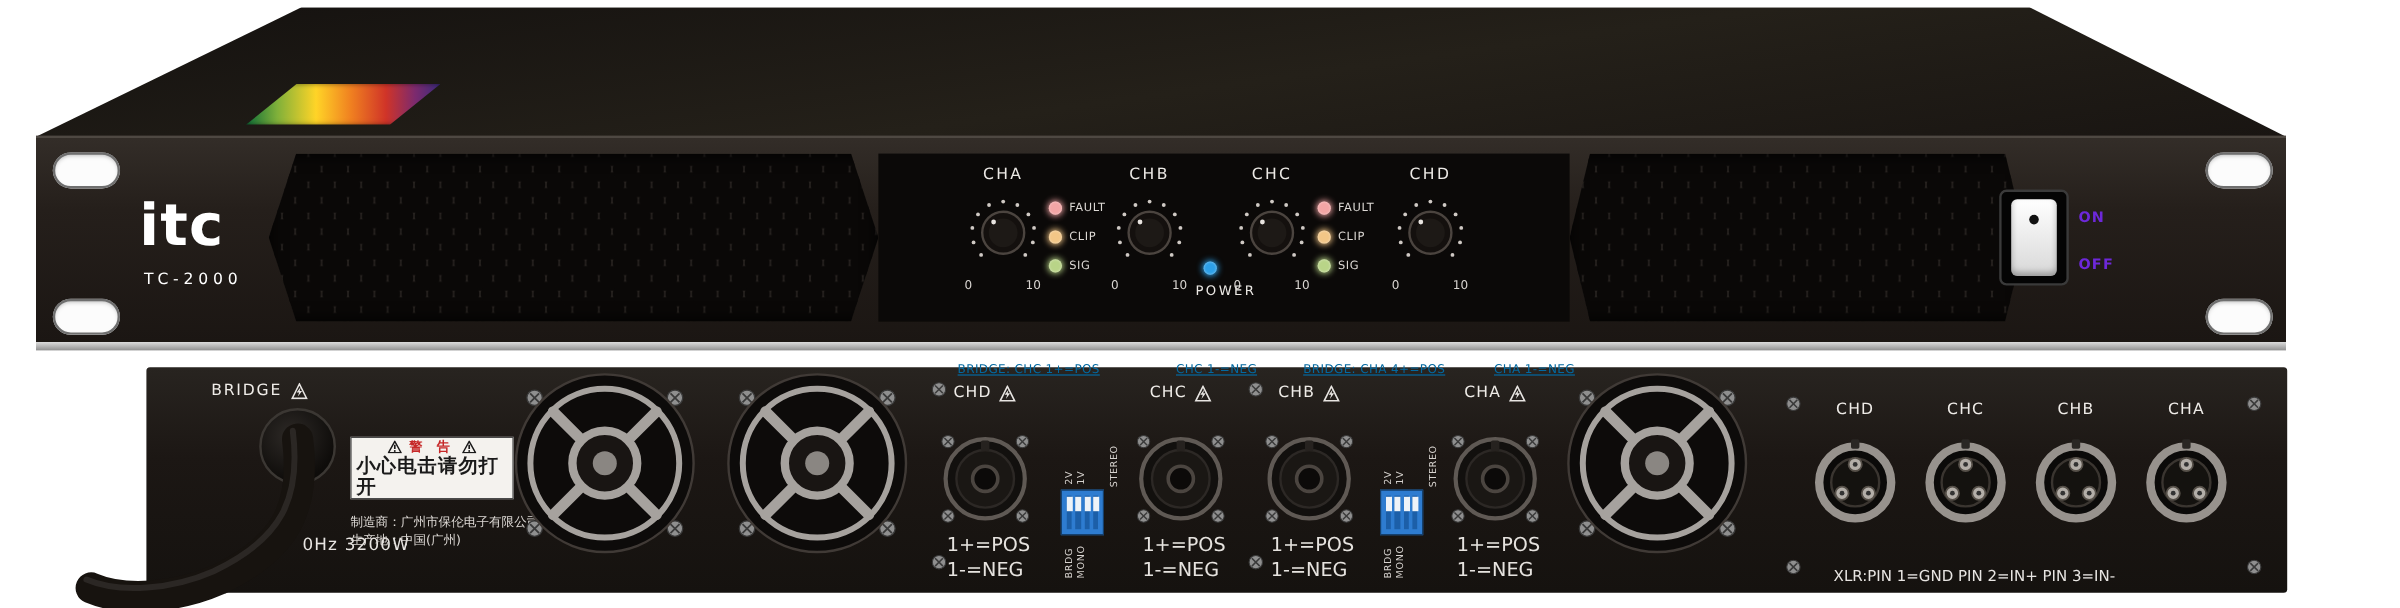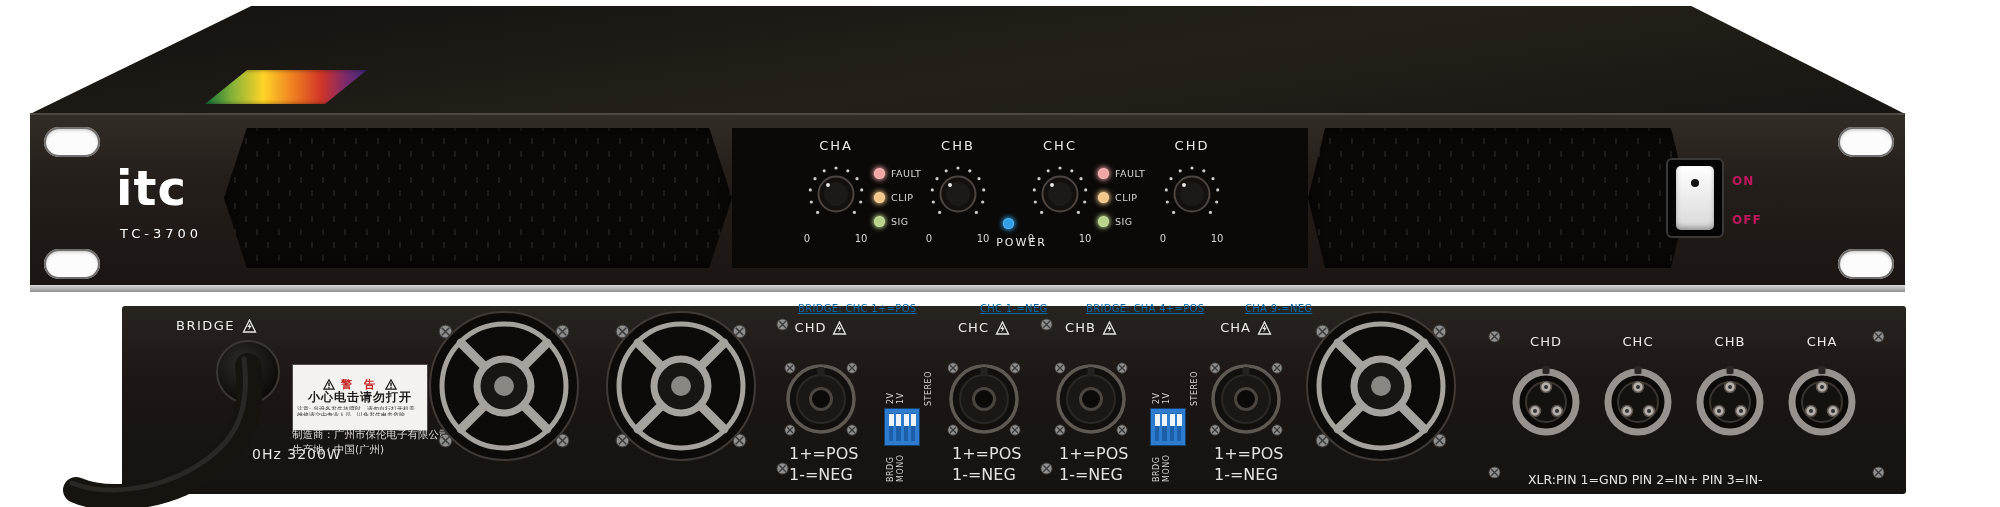--- a/index.html
+++ b/index.html
@@ -34,35 +34,35 @@
   .scale{position:absolute;font-size:10px;color:#d8d4d0;width:22px;text-align:center;}
   .led{position:absolute;width:11px;height:11px;border-radius:50%;background:currentColor;
     box-shadow:0 0 5px 1px currentColor, inset 0 0 2px rgba(255,255,255,.55);}
   .led-label{position:absolute;font-size:9.5px;letter-spacing:.5px;color:#ddd9d5;}
   .power-label{position:absolute;width:76px;text-align:right;font-size:11px;letter-spacing:2px;color:#ece9e5;}
   .sw-bezel{position:absolute;left:1666px;top:158px;width:58px;height:80px;background:#040404;
     border:2px solid #3a3a3a;border-radius:6px;}
   .sw-rocker{position:absolute;left:1676px;top:166px;width:38px;height:64px;border-radius:5px;
     background:linear-gradient(180deg,#ffffff,#d8d8d8);box-shadow:inset 0 -3px 5px rgba(0,0,0,.3);}
   .sw-dot{position:absolute;left:15px;top:13px;width:8px;height:8px;border-radius:50%;background:#111;}
-  .sw-txt{position:absolute;font-size:12px;font-weight:bold;color:#be185d;letter-spacing:1px;}
+  .sw-txt{position:absolute;font-size:12px;font-weight:bold;color:#6d28d9;letter-spacing:1px;}
 
   
   .rear-panel{position:absolute;left:122px;top:306px;width:1784px;height:188px;border-radius:3px;
     background:linear-gradient(180deg,#282420,#1c1714 40%,#15120f);}
   .caution{position:absolute;left:176px;top:318px;display:flex;align-items:center;gap:7px;
     font-size:13px;letter-spacing:1.5px;color:#f0ede9;}
   .gland{position:absolute;left:216px;top:340px;width:64px;height:64px;border-radius:50%;
     background:radial-gradient(circle at 40% 35%,#2e2a27,#0e0c0a 72%);border:2px solid #3b3733;}
   .rating{position:absolute;left:252px;top:446px;font-size:14px;letter-spacing:1px;color:#e8e5e2;}
-  .warn{position:absolute;left:292px;top:364px;width:136px;height:67px;background:#f4f2ee;
-    border:1px solid #4a4a4a;color:#1a1a1a;padding:14px 4px;display:flex;flex-direction:column;gap:1px;}
+  .warn{position:absolute;left:292px;top:364px;width:136px;height:52px;background:#f4f2ee;
+    border:1px solid #4a4a4a;color:#1a1a1a;padding:2px 4px;display:flex;flex-direction:column;gap:1px;}
   .warn-row1{display:flex;align-items:center;justify-content:center;gap:6px;}
   .warn-title{color:#c62828;font-weight:bold;font-size:11px;letter-spacing:4px;line-height:1;}
-  .warn-sub{font-size:12px;font-weight:bold;text-align:center;letter-spacing:1px;line-height:1.1;}
+  .warn-sub{font-size:16px;font-weight:bold;letter-spacing:1px;line-height:1.1;}
   .warn-fine{font-size:6px;color:#333;line-height:1.2;white-space:nowrap;overflow:hidden;}
   .maker{position:absolute;font-size:10.5px;color:#ddd9d5;white-space:nowrap;}
   .bridge{position:absolute;font-size:10px;color:#0369a1;white-space:nowrap;letter-spacing:.3px;text-decoration:underline;}
   .chrow{position:absolute;width:80px;display:flex;justify-content:center;align-items:center;gap:6px;
     font-size:13px;letter-spacing:1px;color:#efece8;}
   .pins{position:absolute;font-size:16px;line-height:1.3;color:#e6e3df;white-space:nowrap;}
   .dip-wrap{position:absolute;width:84px;height:112px;}
   .dip-body{position:absolute;left:22px;top:30px;width:36px;height:38px;background:#2e7cd0;
     border:1px solid #14406e;display:flex;gap:3px;padding:4px;}
   .dip-slot{position:relative;width:5px;height:28px;background:#1c5fa8;}
@@ -153,21 +153,21 @@
   <div class="sticker"></div>
   <div class="front-face"></div>
   <div class="front-trim"></div>
 
   <div class="ear-hole" style="left:44px;top:127px;"></div>
   <div class="ear-hole" style="left:44px;top:249px;"></div>
   <div class="ear-hole" style="left:1838px;top:127px;"></div>
   <div class="ear-hole" style="left:1838px;top:249px;"></div>
 
   <div class="brand">itc</div>
-  <div class="model">TC-3700</div>
+  <div class="model">TC-2000</div>
 
   <div class="grille" style="left:224px;width:508px;"></div>
   <div class="grille" style="left:1308px;width:380px;"></div>
   <div class="ctl-panel"></div>
 
   <div class="ch-name" style="left:806px;top:138px;">CHA</div>
   <svg class="abs" style="left:806px;top:164px;" width="60" height="60">
       <use href="#sym-knob"></use>
     </svg>
   <div class="scale" style="left:796px;top:233px;">0</div>
@@ -284,21 +284,21 @@
   <svg class="abs" style="left:1488px;top:466px;" width="13" height="13">
       <use href="#sym-screw"></use>
     </svg>
   <svg class="abs" style="left:1872px;top:466px;" width="13" height="13">
       <use href="#sym-screw"></use>
     </svg>
 
   <div class="bridge" style="left:798px;top:303px;">BRIDGE: CHC 1+=POS</div>
   <div class="bridge" style="left:980px;top:303px;">CHC 1-=NEG</div>
   <div class="bridge" style="left:1086px;top:303px;">BRIDGE: CHA 4+=POS</div>
-  <div class="bridge" style="left:1245px;top:303px;">CHA 9-=NEG</div>
+  <div class="bridge" style="left:1245px;top:303px;">CHA 1-=NEG</div>
 
   <div class="chrow" style="left:781px;top:320px;">
     <span>CHD</span>
     <svg width="15" height="14">
         <use href="#sym-bolt"></use>
       </svg>
   </div>
   <div class="chrow" style="left:944px;top:320px;">
     <span>CHC</span>
     <svg width="15" height="14">

